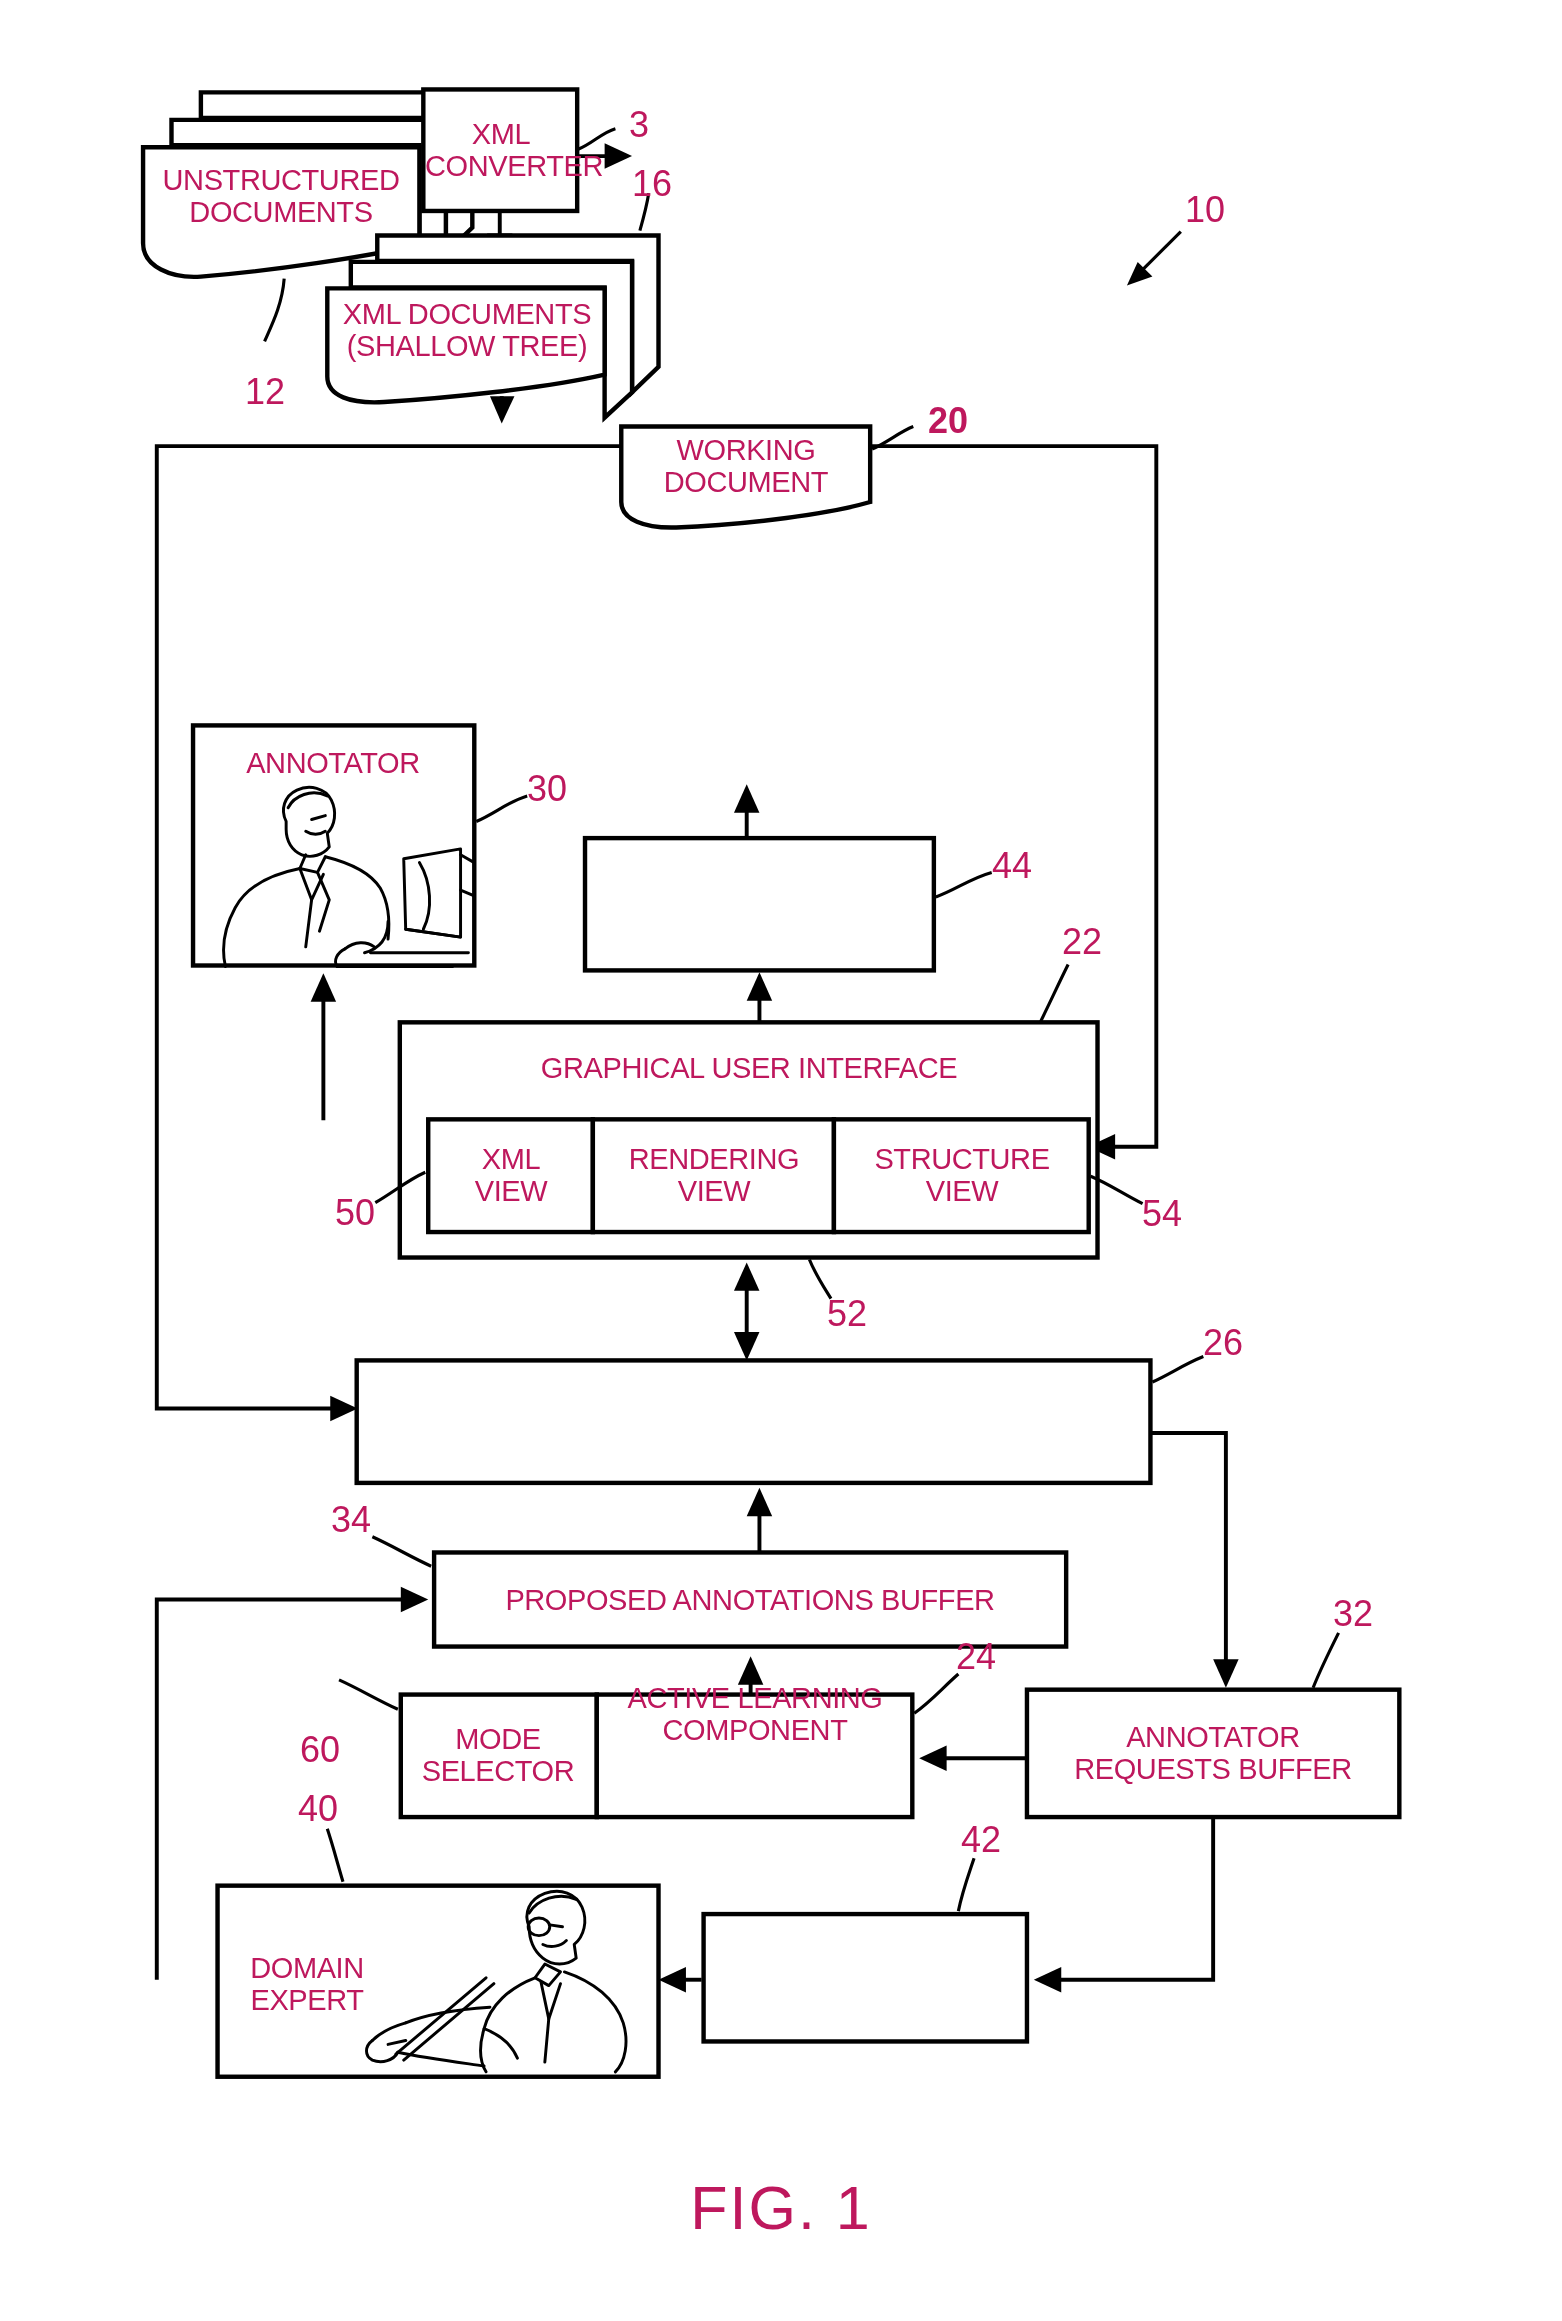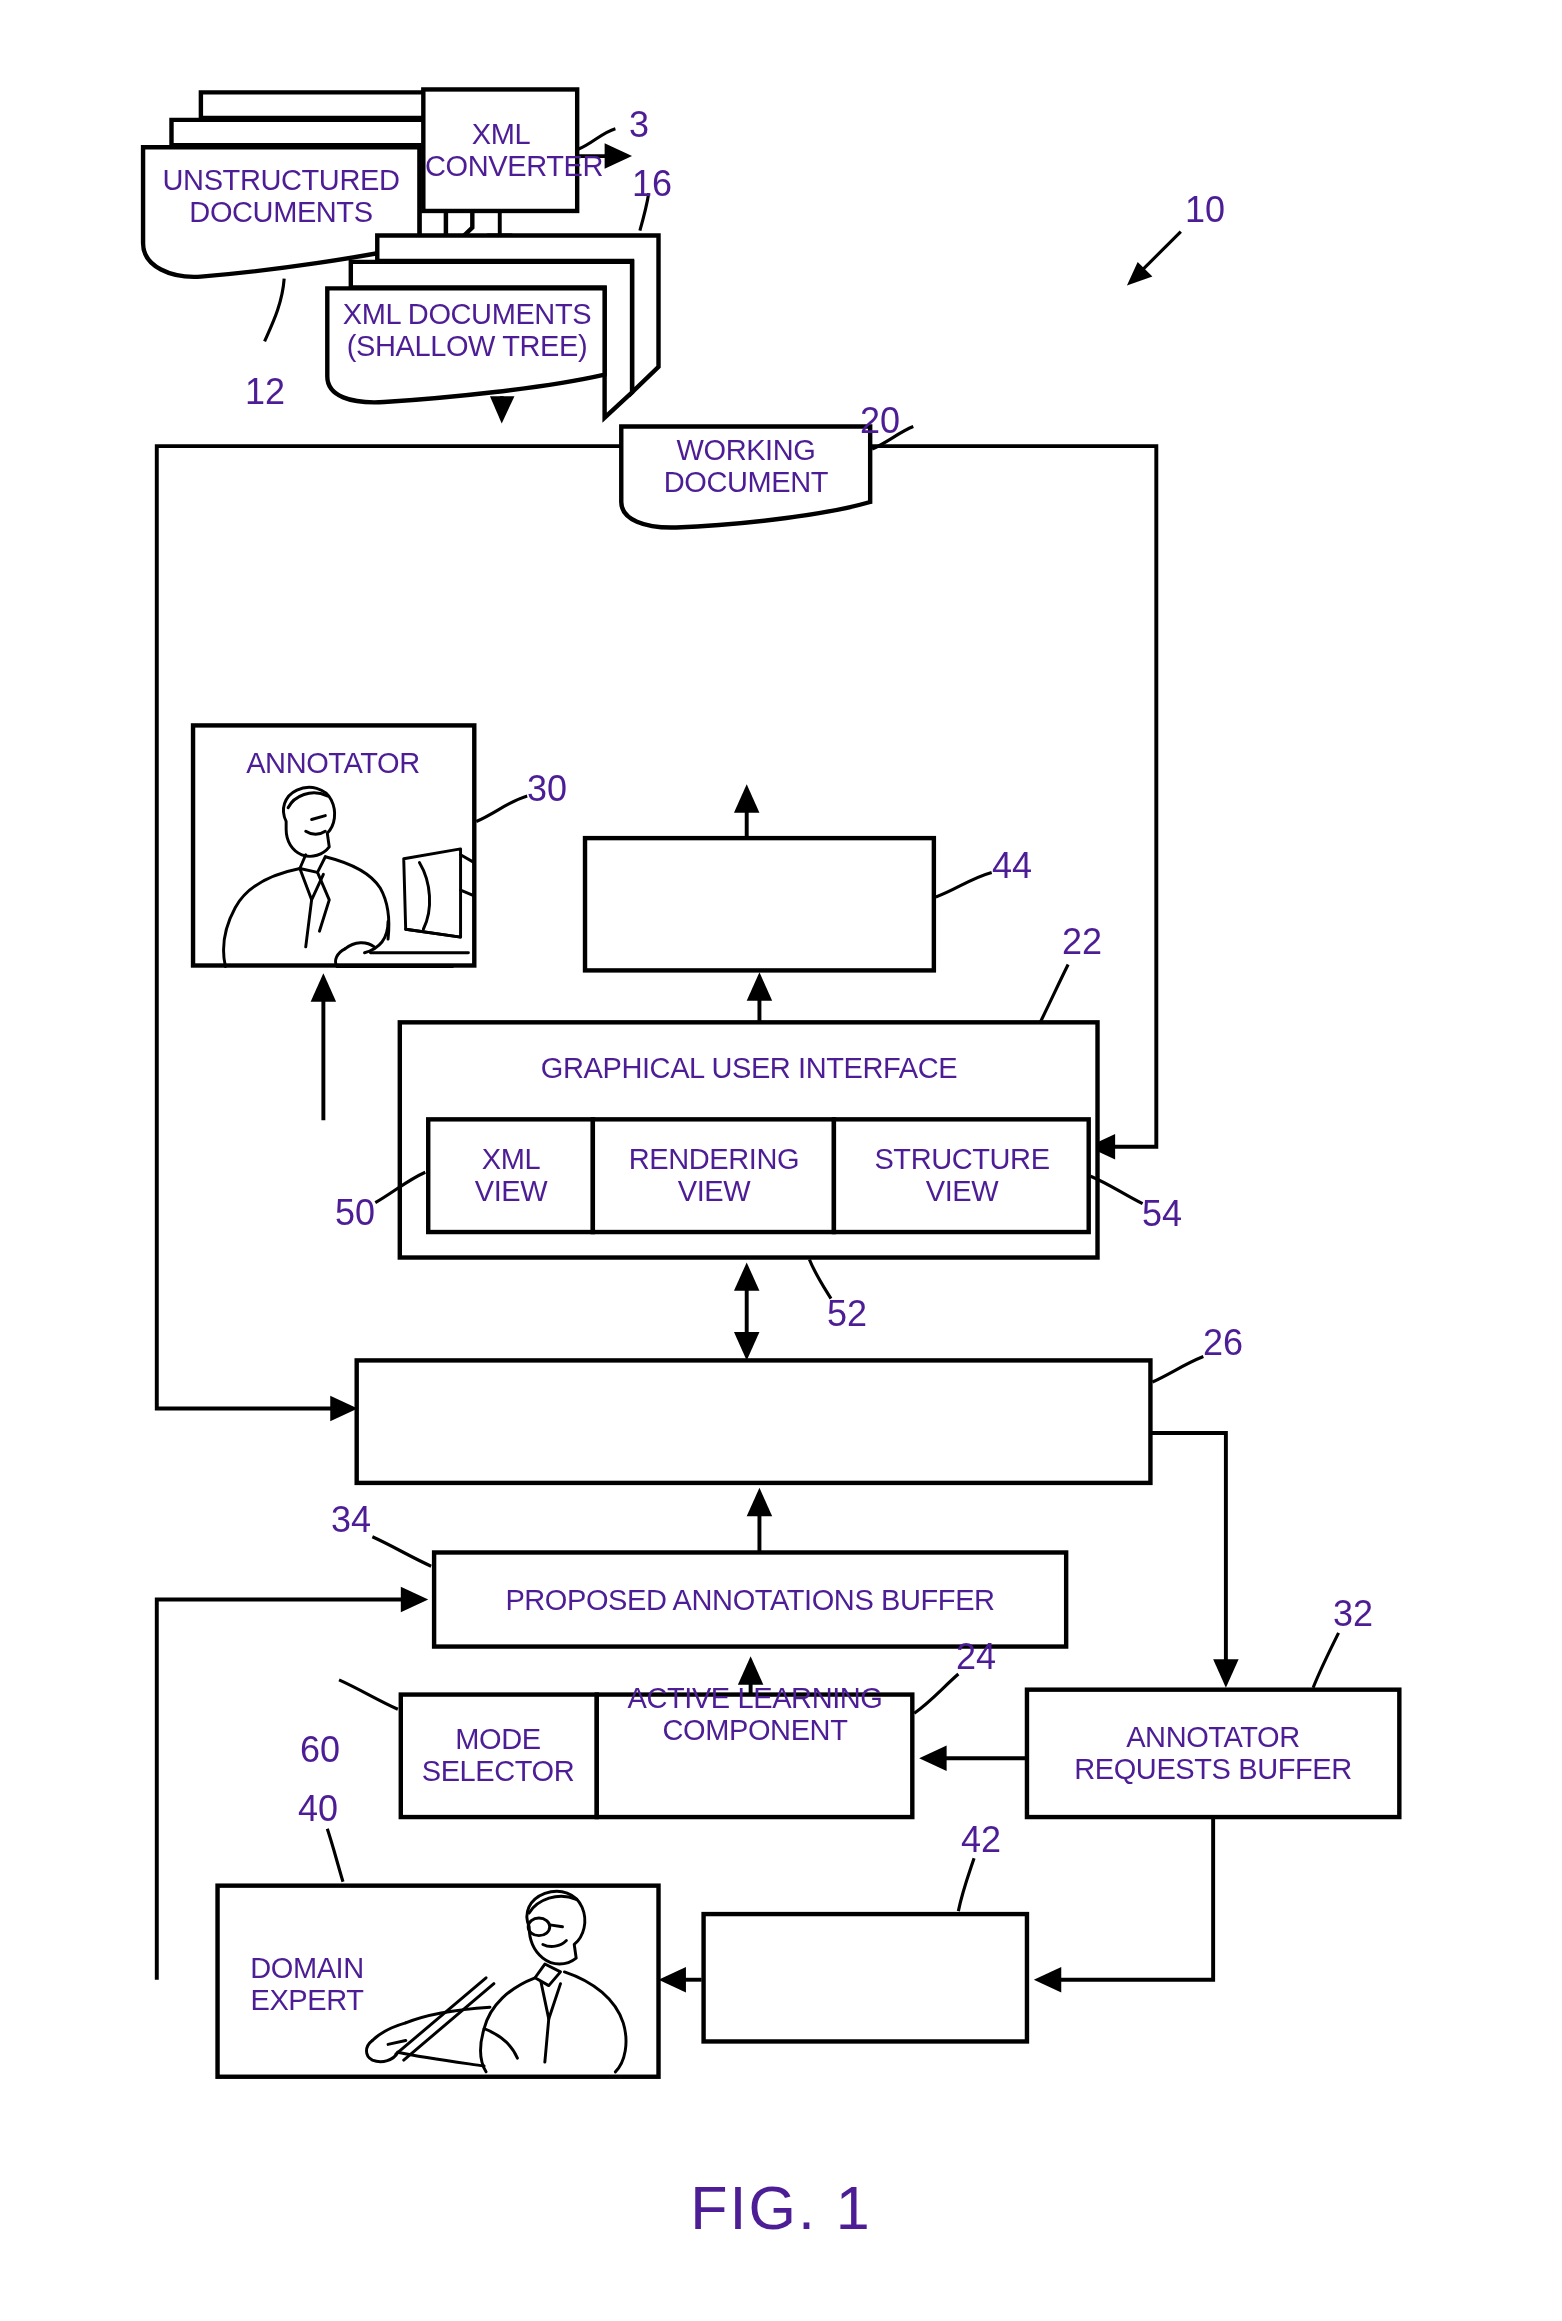--- a/index.html
+++ b/index.html
@@ -50,21 +50,21 @@
   }
   .arrowhead { fill: #000; stroke: none; }
 
   .lbl {
     position: absolute;
     font-family: "Liberation Sans", sans-serif;
     text-align: center;
     line-height: 1.12;
     letter-spacing: -0.4px;
     white-space: pre;
-    color: #4c1d95;
+    color: #be185d;
   }
   .box-label {
     font-size: 29px;
   }
   .ref {
     font-size: 36px;
     letter-spacing: 0px;
     font-family: "Liberation Sans", sans-serif;
   }
   .fig-caption {
@@ -336,21 +336,21 @@
   <div class="lbl ref centered" style="left:639px; top:125px;">3</div>
 
   <div class="lbl box-label centered" style="left:467px; top:330px; width:294px;">XML DOCUMENTS
 (SHALLOW TREE)</div>
   <div class="lbl ref centered" style="left:652px; top:184px;">16</div>
 
   <div class="lbl ref centered" style="left:1205px; top:210px;">10</div>
 
   <div class="lbl box-label centered" style="left:746px; top:466px; width:245px;">WORKING
 DOCUMENT</div>
-  <div class="lbl ref centered" style="left:880px; top:421px;">20</div>
+  <div class="lbl ref centered" style="left:948px; top:421px;font-weight:bold;">20</div>
 
   <div class="lbl box-label centered" style="left:333px; top:763px; width:274px;">ANNOTATOR</div>
   <div class="lbl ref centered" style="left:547px; top:789px;">30</div>
 
   <div class="lbl ref centered" style="left:1012px; top:866px;">44</div>
 
   <div class="lbl box-label centered" style="left:749px; top:1068px; width:667px;">GRAPHICAL USER INTERFACE</div>
   <div class="lbl ref centered" style="left:1082px; top:942px;">22</div>
 
   <div class="lbl box-label centered" style="left:511px; top:1175px; width:162px;">XML

